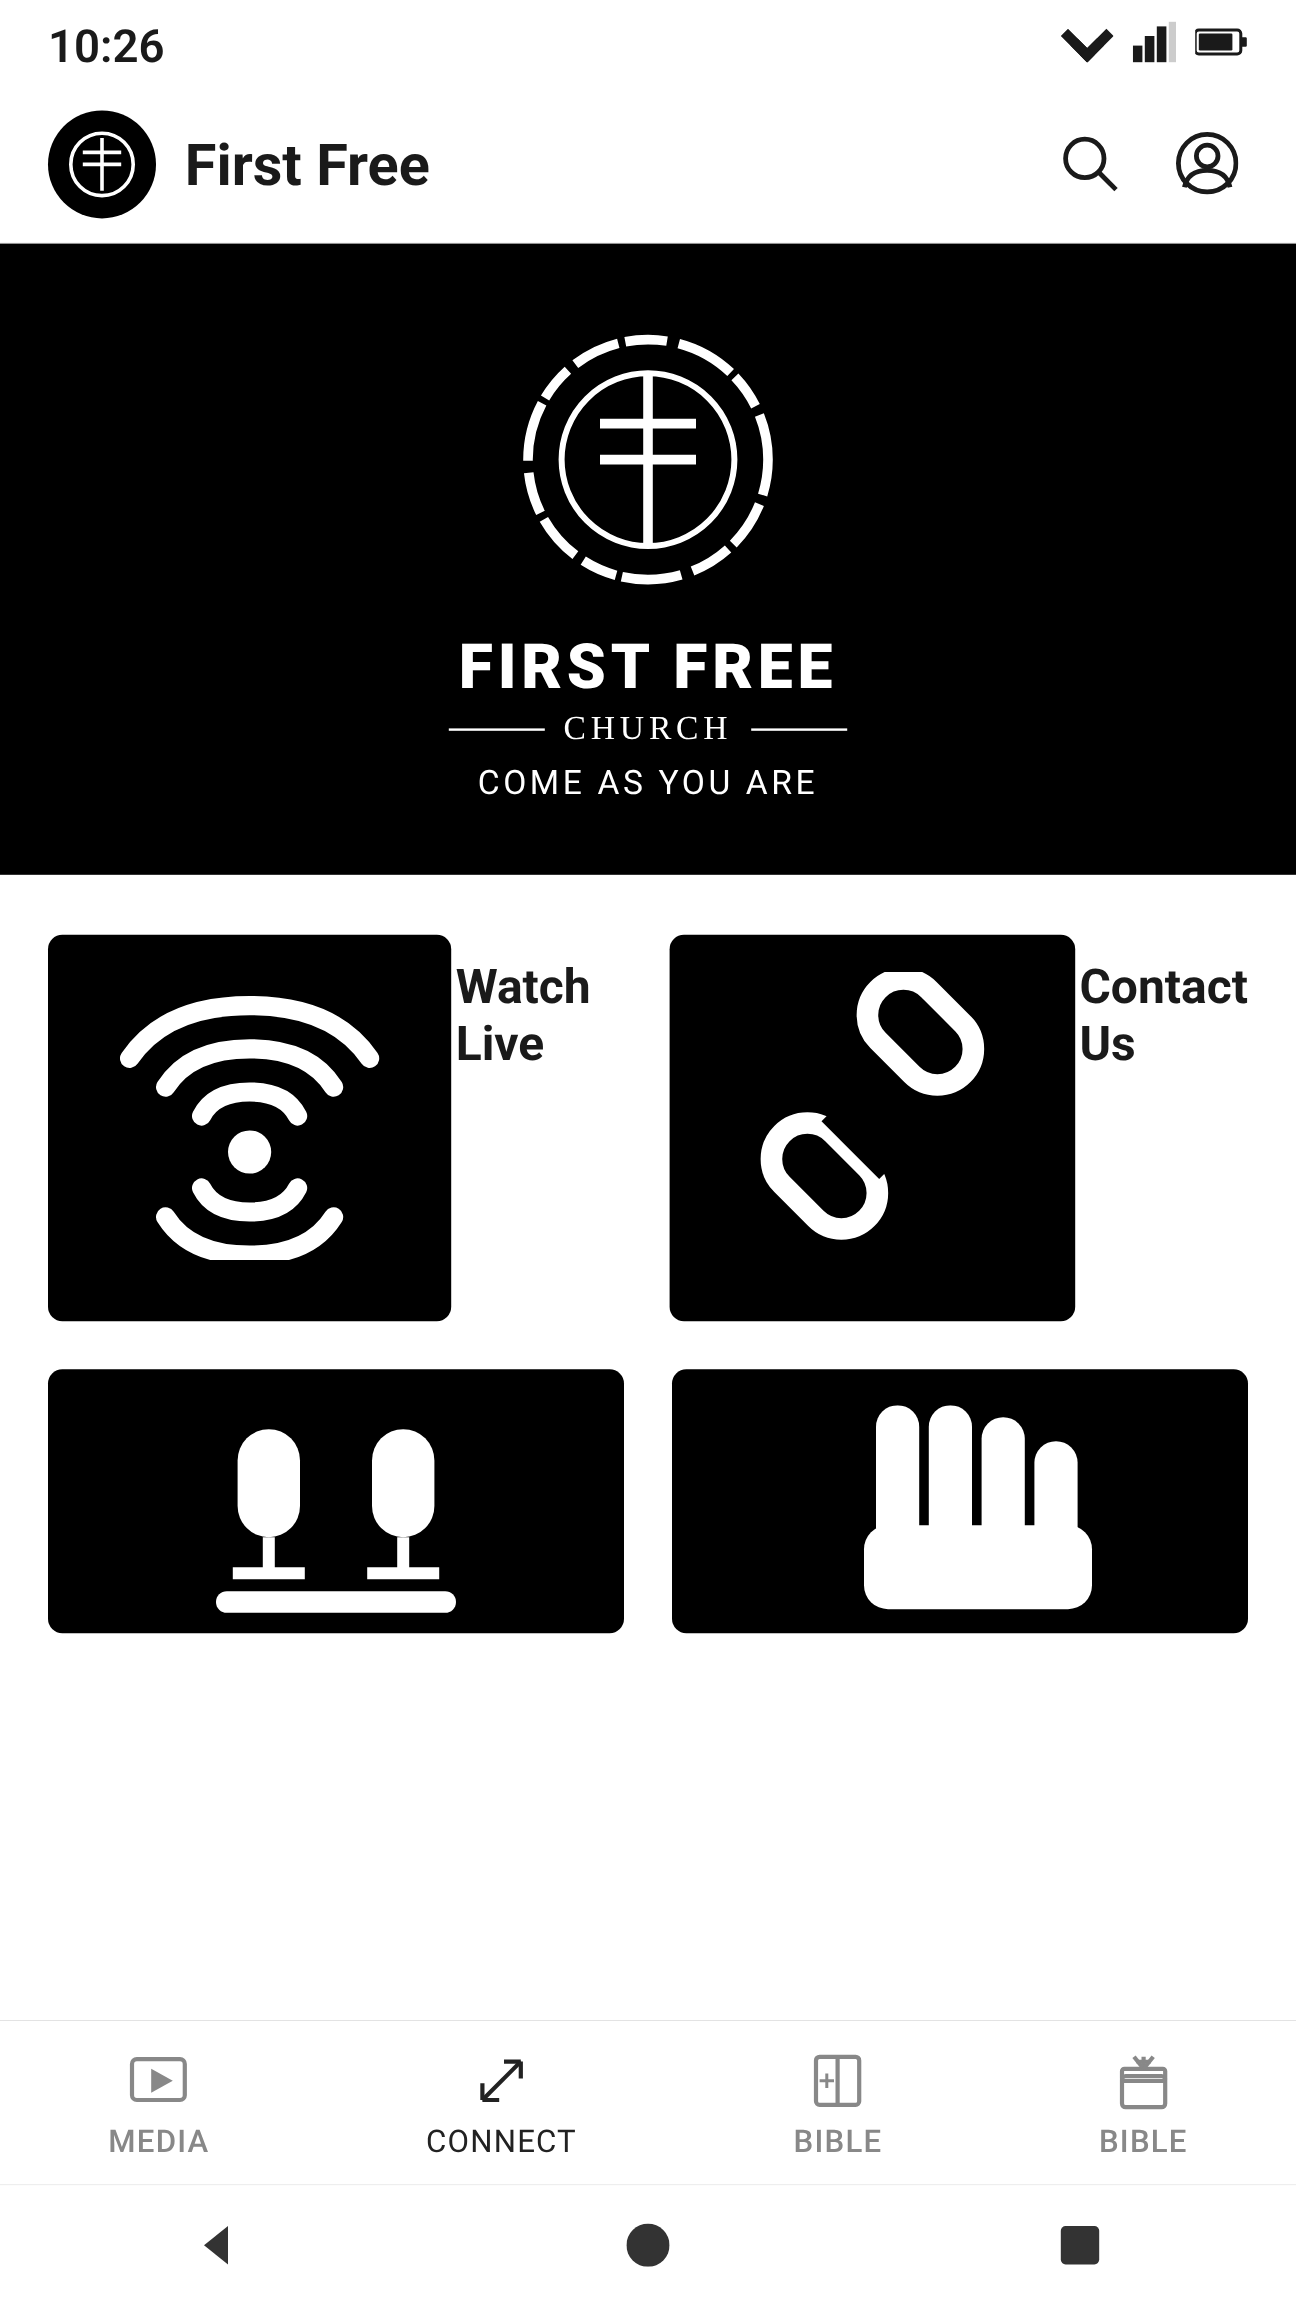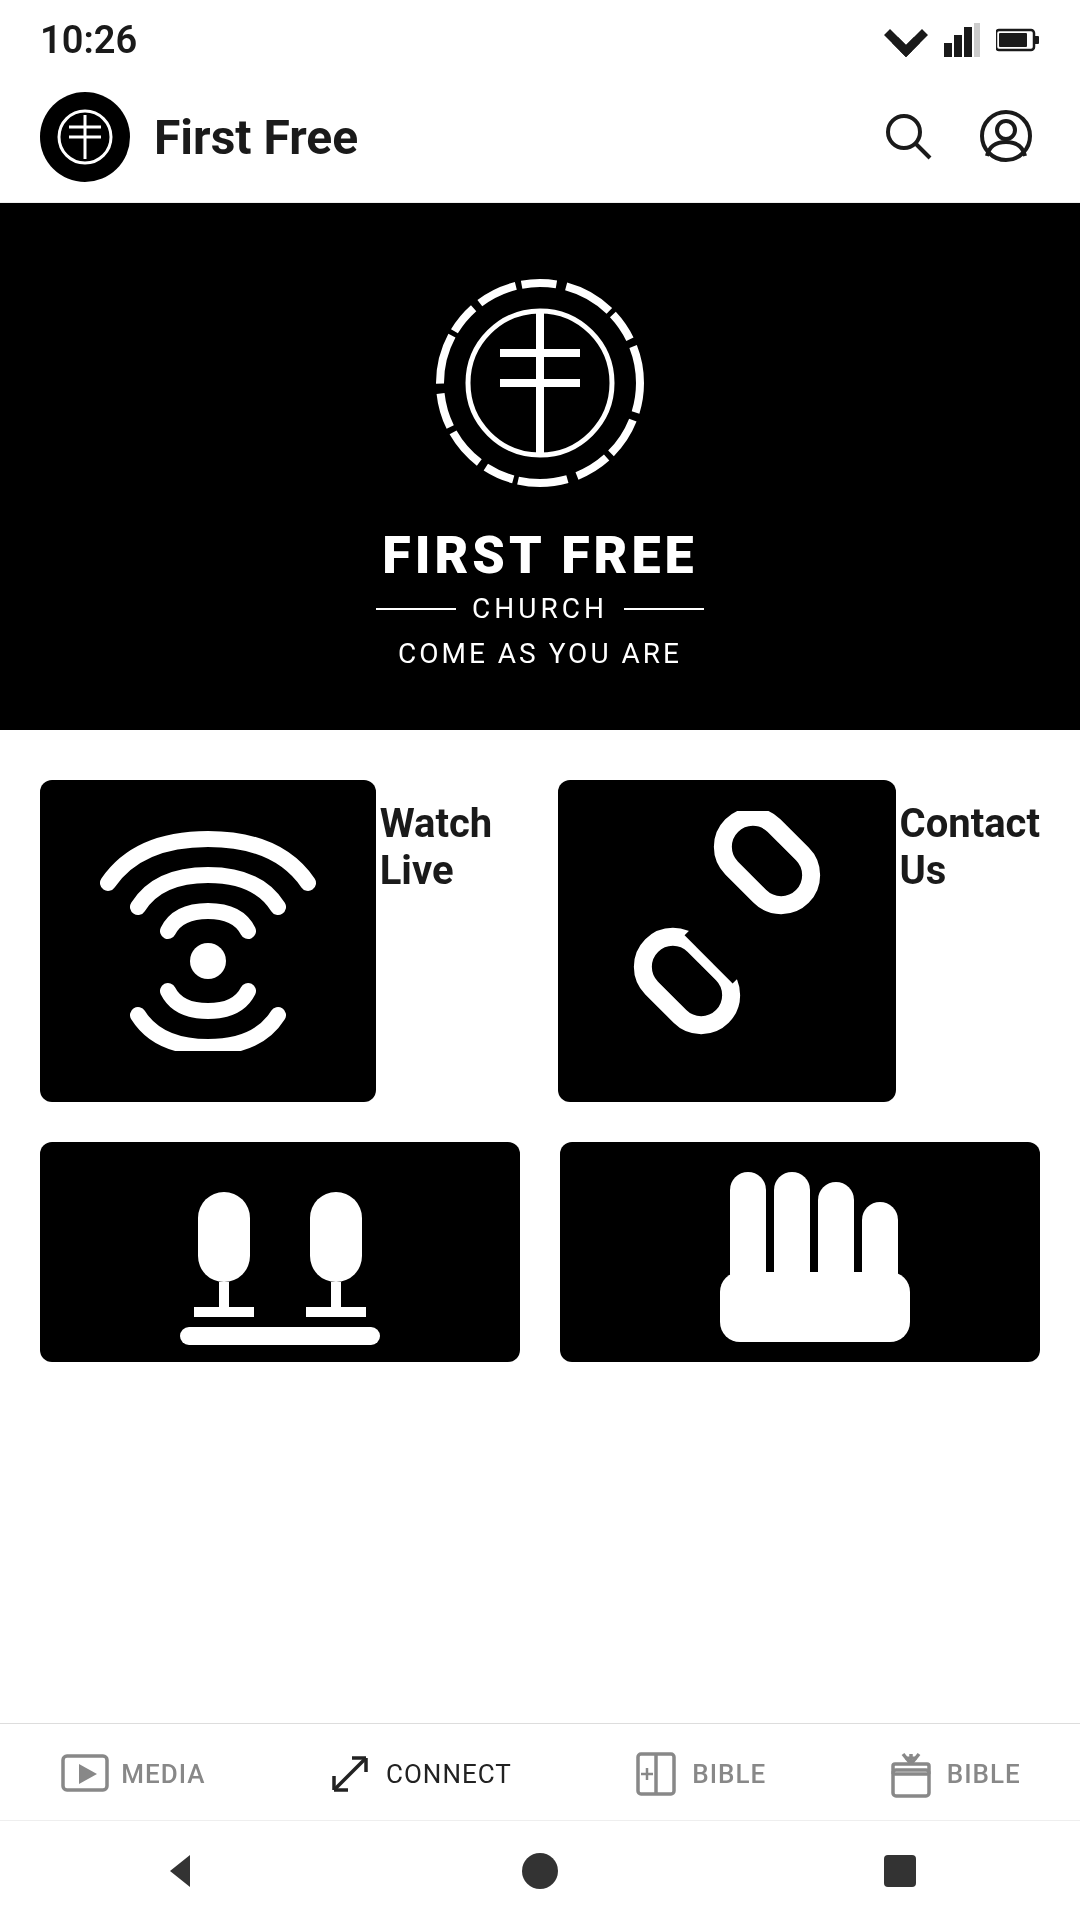--- a/index.html
+++ b/index.html
@@ -10,21 +10,21 @@
       min-height: 1920px;
       background: #ffffff;
       font-family: -apple-system, BlinkMacSystemFont, 'Segoe UI', Roboto, sans-serif;
       overflow-x: hidden;
     }
 
     
     .status-bar {
       display: flex;
       justify-content: space-between;
-      align-items: center;
+      align-items: flex-start;
       padding: 18px 40px 10px;
       background: #ffffff;
     }
 
     .status-time {
       font-size: 38px;
       font-weight: 600;
       color: #1a1a1a;
     }
 
@@ -105,20 +105,21 @@
       letter-spacing: 4px;
       text-align: center;
       line-height: 1.1;
     }
 
     .hero-divider-line {
       display: flex;
       align-items: center;
       gap: 16px;
       margin: 8px 0;
+      font-family: Liberation Serif, serif;
     }
 
     .hero-divider-line .line {
       height: 2px;
       width: 80px;
       background: #ffffff;
     }
 
     .hero-tagline {
       color: #ffffff;
@@ -170,21 +171,21 @@
       background: #ffffff;
       border-top: 1px solid #dddddd;
       display: flex;
       justify-content: space-around;
       align-items: center;
       padding: 24px 0 20px;
     }
 
     .nav-item {
       display: flex;
-      flex-direction: row;
+      flex-direction: column;
       align-items: center;
       gap: 10px;
       cursor: pointer;
       padding: 0 20px;
     }
 
     .nav-item-label {
       font-size: 26px;
       font-weight: 500;
       color: #888888;

